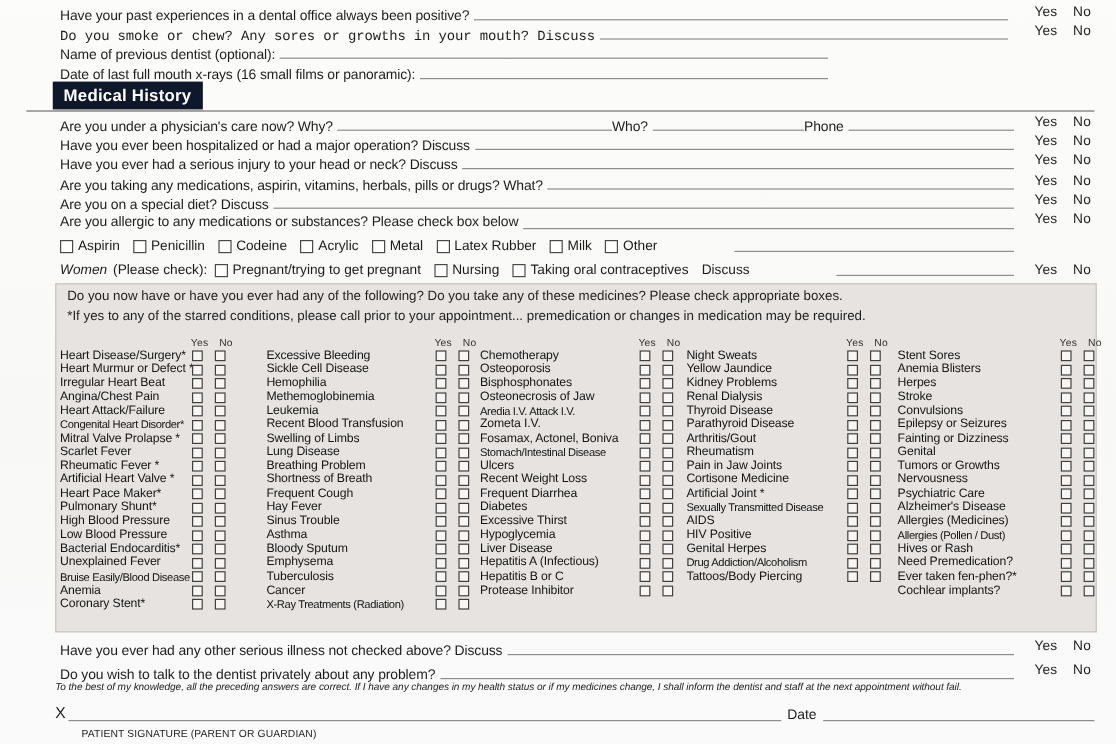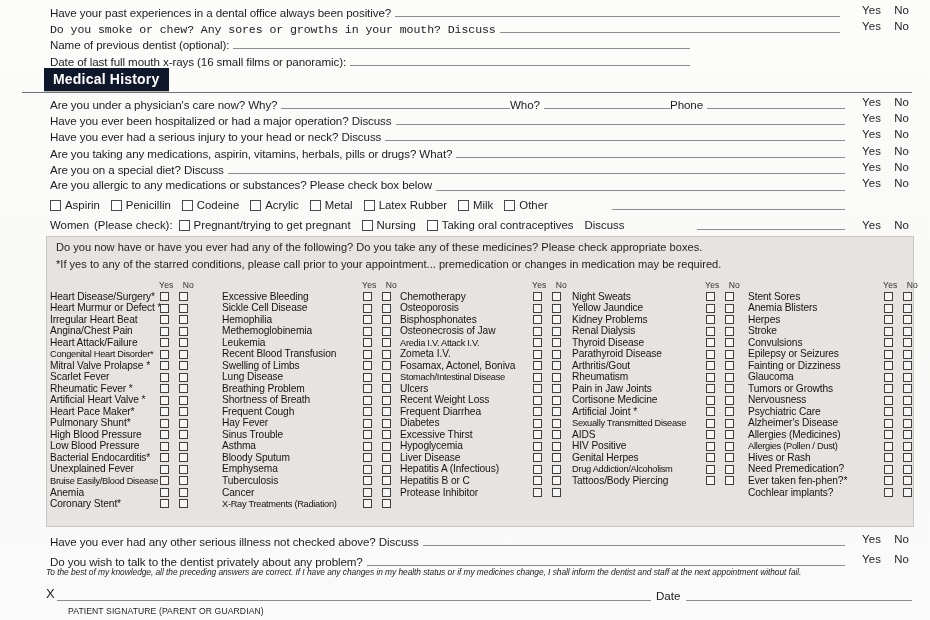--- a/index.html
+++ b/index.html
@@ -87,20 +87,21 @@
     margin-right: 4px;
     flex: 0 0 auto;
   }
   .inline-item {
     display: flex;
     align-items: center;
     font-size: 11.4px;
     margin-right: 11px;
   }
   .italic-lbl {
+    font-style: italic;
     font-size: 11.4px;
     margin-right: 5px;
   }
   .plain-lbl { font-size: 11.4px; margin-right: 6px; }
 
   
   #conditions-panel {
     position: absolute;
     left: 46px;
     top: 236px;
@@ -871,21 +872,21 @@
           </span>
         </div>
         <div class="cond-row">
           <span class="cond-label">Fainting or Dizziness</span>
           <span class="cond-boxes" style="left: 136px;">
             <span class="ccb"></span>
             <span class="ccb"></span>
           </span>
         </div>
         <div class="cond-row">
-          <span class="cond-label">Glaucoma</span>
+          <span class="cond-label">Genital</span>
           <span class="cond-boxes" style="left: 136px;">
             <span class="ccb"></span>
             <span class="ccb"></span>
           </span>
         </div>
         <div class="cond-row">
           <span class="cond-label">Tumors or Growths</span>
           <span class="cond-boxes" style="left: 136px;">
             <span class="ccb"></span>
             <span class="ccb"></span>

